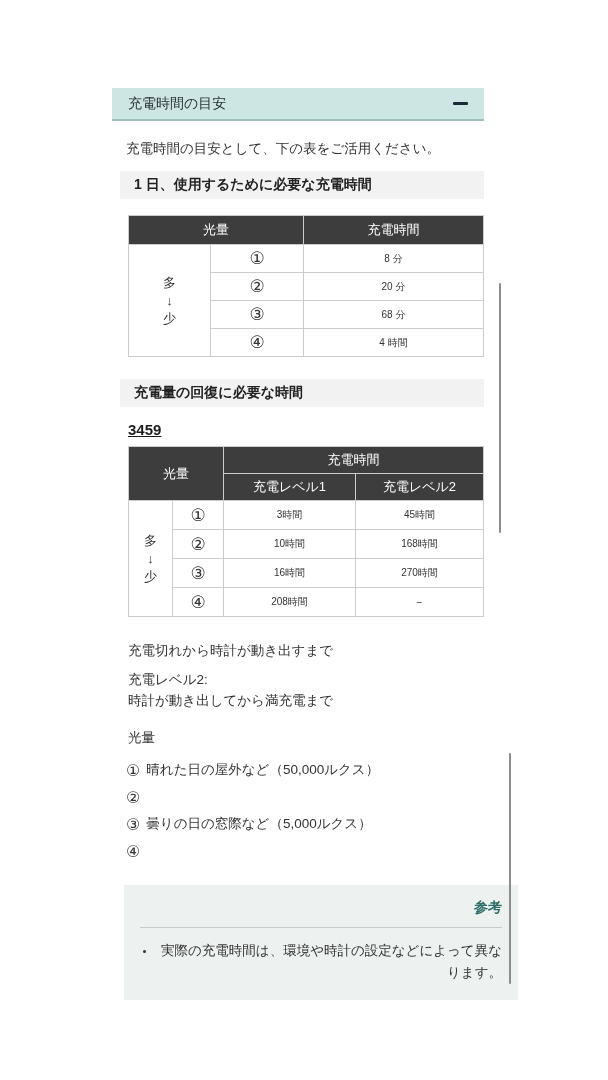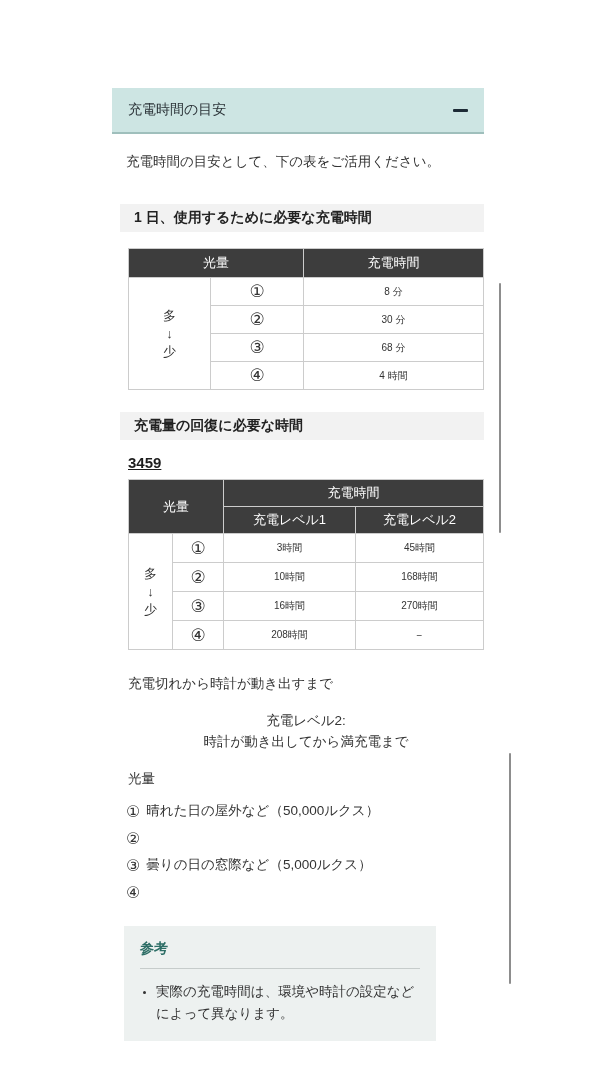--- a/index.html
+++ b/index.html
@@ -11,32 +11,32 @@
     color: #333;
     position: relative;
     overflow: hidden;
   }
   .content { position: absolute; left: 112px; top: 88px; width: 372px; }
 
   
   .accordion-header {
     background: #cde5e3;
     border-bottom: 2px solid #9fbfbc;
-    height: 46px;
+    height: 33px;
     display: flex; align-items: center; justify-content: space-between;
     padding: 0 16px;
     font-size: 14px; color: #2b3338;
     cursor: pointer;
   }
   .minus-icon { width: 15px; height: 3px; background: #1d2b36; border-radius: 1px; }
 
   .intro { margin: 18px 0 0 14px; font-size: 13.5px; line-height: 1.5; }
 
   .sec-heading {
-    margin: 32px 0 0 8px;
+    margin: 12px 0 0 8px;
     background: #f2f2f2;
     padding: 5px 10px 5px 14px;
     font-size: 14px; font-weight: bold; color: #222;
   }
 
   table { border-collapse: collapse; margin: 16px 0 0 16px; width: 356px; table-layout: fixed; }
   th, td { border: 1px solid #ccc; text-align: center; vertical-align: middle; padding: 2px 4px; }
   th {
     background: #3d3d3d; color: #ffffff;
     font-weight: normal; font-size: 13px; height: 29px;
@@ -47,32 +47,33 @@
   td.scale span { display: block; }
 
   .t1 col.c1 { width: 82px; } .t1 col.c2 { width: 93px; }
   .t2 col.c1 { width: 44px; } .t2 col.c2 { width: 51px; } .t2 col.c3 { width: 132px; }
   .t2 th { height: 27px; }
   .t2 td { height: 29px; }
 
   .module { margin: 14px 0 0 16px; font-size: 15px; font-weight: bold; color: #1d1d1d; text-decoration: underline; }
 
   .notes { margin: 24px 0 0 16px; font-size: 13.5px; line-height: 1.55; }
-  .note-pair + .note-pair { margin-top: 16px; text-align: center; }
+  .note-pair + .note-pair { margin-top: 8px; }
   .light-label { margin-top: 16px; }
 
   .light-list { margin: 8px 0 0 14px; padding: 0; list-style: none; }
   .light-list li { display: flex; align-items: center; height: 27px; font-size: 13.5px; }
   .light-list .mk { font-size: 16px; margin-right: 6px; }
 
   .reference {
     margin: 20px 0 0 12px;
-    width: 312px;
+    width: 394px;
     background: #edf1f0;
     padding: 14px 16px 16px;
+    text-align: right;
   }
   .reference-title { color: #2d6e66; font-weight: bold; font-size: 14px; }
   .reference hr { border: none; border-top: 1px solid #c6cccb; margin: 10px 0 12px; }
   .reference ul { margin: 0; padding-left: 16px; }
   .reference li { font-size: 13.5px; line-height: 1.65; color: #333; }
   .reference li::marker { font-size: 10px; }
 
   .scroll-seg { position: absolute; width: 2px; background: #8d8d8d; border-radius: 2px; }
   .seg-upper { left: 499px; top: 283px; height: 250px; }
   .seg-lower { left: 509px; top: 753px; height: 231px; }
@@ -108,21 +109,21 @@
         <td rowspan="4" class="scale">
           <span>多</span>
           <span>↓</span>
           <span>少</span>
         </td>
         <td class="mark">①</td>
         <td>8 分</td>
       </tr>
       <tr>
         <td class="mark">②</td>
-        <td>30 分</td>
+        <td>20 分</td>
       </tr>
       <tr>
         <td class="mark">③</td>
         <td>68 分</td>
       </tr>
       <tr>
         <td class="mark">④</td>
         <td>4 時間</td>
       </tr>
     </tbody>

